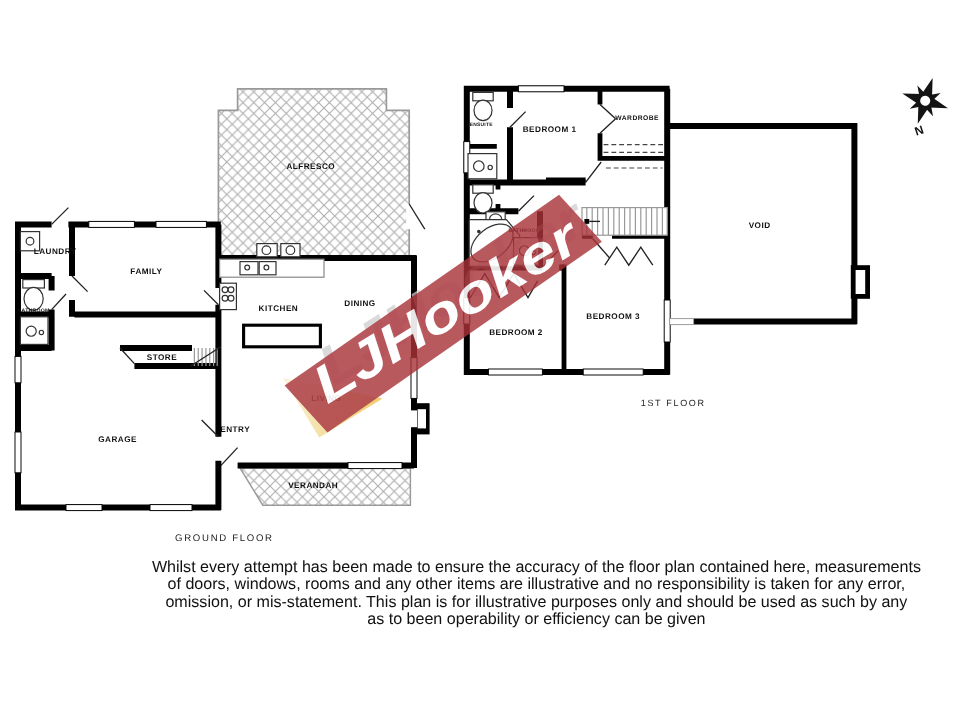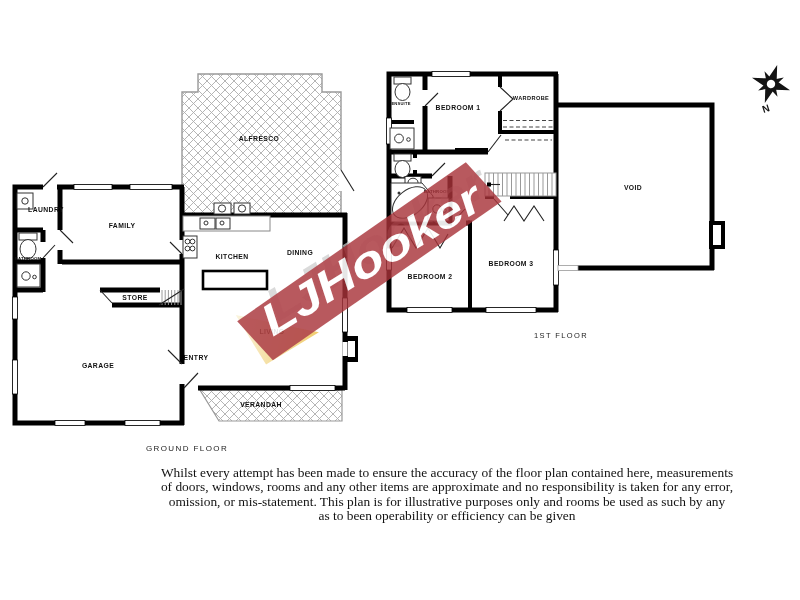--- a/index.html
+++ b/index.html
@@ -13,21 +13,21 @@
   .caption{font-family:"Liberation Sans",sans-serif;fill:#222;letter-spacing:1.4px;
            text-anchor:middle;font-weight:normal;}
   .wall{stroke:#000;stroke-width:5;fill:none;}
   .wall4{stroke:#000;stroke-width:4;fill:none;}
   .thin{stroke:#222;stroke-width:1.1;fill:none;}
   .fixture{stroke:#333;stroke-width:1;fill:#fff;}
   .hatchline{stroke:#999;stroke-width:1;}
   .win{fill:#fff;stroke:#000;stroke-width:.8;}
   #disclaimer{position:absolute;left:97px;top:466px;width:700px;text-align:center;
               font-size:13.4px;line-height:14.35px;color:#111;}
-  #disclaimer div{white-space:nowrap;font-family:Liberation Serif, serif;}
+  #disclaimer div{white-space:nowrap;}
 </style>
 </head>
 <body>
 
 <div id="stage">
 <svg id="plan-svg" width="800" height="600" viewBox="0 0 800 600">
   <defs>
     <pattern id="hatch" width="9" height="9" patternUnits="userSpaceOnUse">
       <path d="M0,9 L9,0 M0,0 L9,9" stroke="#adadad" stroke-width="0.9" fill="none"></path>
     </pattern>
@@ -255,17 +255,17 @@
       <path d="M0,-20 L4.5,-4.5 L20,0 L4.5,4.5 L0,20 L-4.5,4.5 L-20,0 L-4.5,-4.5 Z" fill="#141414"></path>
       <path d="M0,-20 L4.5,-4.5 L20,0 L4.5,4.5 L0,20 L-4.5,4.5 L-20,0 L-4.5,-4.5 Z" fill="#141414" transform="rotate(45) scale(0.72)"></path>
       <circle r="5" fill="#fff" stroke="#141414" stroke-width="1.6"></circle>
     </g>
     <text x="767" y="112" font-family="Liberation Sans, sans-serif" font-size="10" font-weight="bold" fill="#141414" text-anchor="middle" transform="rotate(-18 767 112)">N</text>
   </g>
 </svg>
 
 <div id="disclaimer">
   <div>Whilst every attempt has been made to ensure the accuracy of the floor plan contained here, measurements</div>
-  <div>of doors, windows, rooms and any other items are approximate and no responsibility is taken for any error,</div>
-  <div>omission, or mis-statement. This plan is for illustrative purposes only and rooms be used as such by any</div>
+  <div>of doors, windows, rooms and any other items are illustrative and no responsibility is taken for any error,</div>
+  <div>omission, or mis-statement. This plan is for illustrative purposes only and should be used as such by any</div>
   <div>as to been operability or efficiency can be given</div>
 </div>
 </div>
 
 </body></html>

